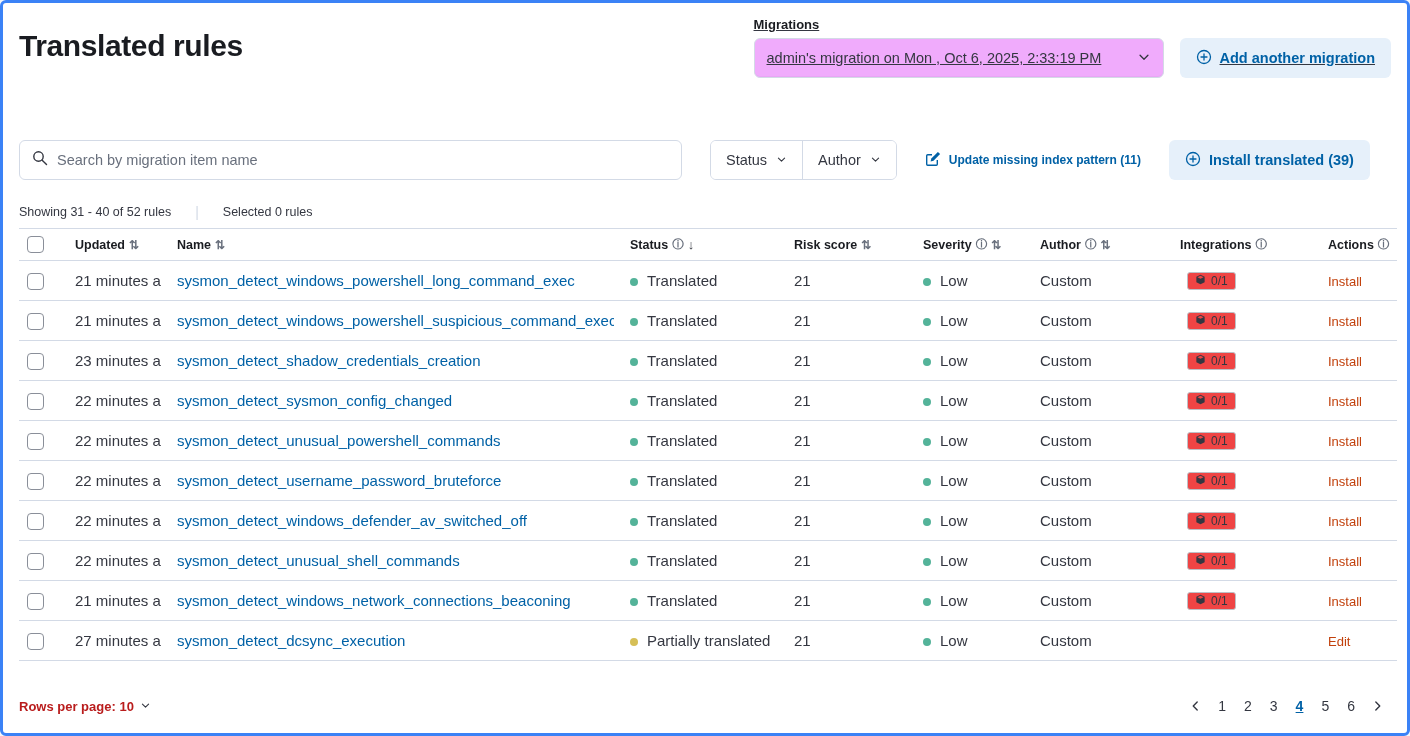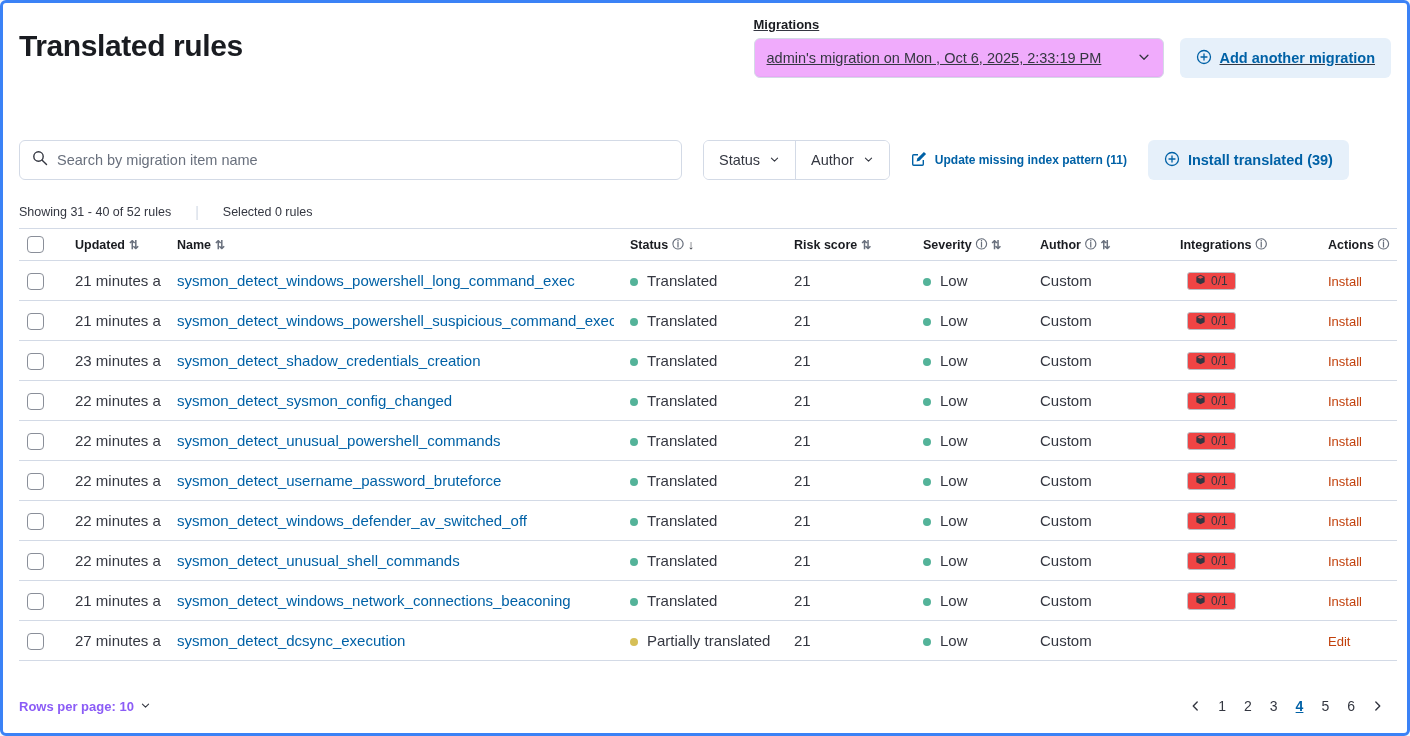--- a/index.html
+++ b/index.html
@@ -20,21 +20,21 @@
     width:410px; height:40px; background:#f0abfc; border:1px solid #d3dae6; border-radius:6px;
     display:flex; align-items:center; justify-content:space-between; padding:0 12px;
     font-size:14.5px; color:#343741; cursor:pointer; box-shadow: inset 0 -1px 0 rgba(0,0,0,0.03);
   }
   .btn-light {
     background:#e6f0fa; color:#0061a6; border:none; border-radius:6px; height:40px;
     padding:0 16px; font-size:14.5px; font-weight:600; display:inline-flex; align-items:center; gap:8px;
     cursor:pointer; font-family:inherit; white-space:nowrap;
   }
   
-  .toolbar { display:flex; align-items:center; gap:21px; padding:0 16px; margin-top:62px; }
+  .toolbar { display:flex; align-items:center; gap:28px; padding:0 16px; margin-top:62px; }
   .search {
     flex:1; max-width:663px; height:40px; border:1px solid #d3dae6; border-radius:6px;
     display:flex; align-items:center; gap:9px; padding:0 12px; background:#fff;
   }
   .search input { flex:1; border:none; outline:none; font-size:14.5px; color:#343741; font-family:inherit; background:transparent; }
   .search input::placeholder { color:#69707d; }
   .filter-group { display:flex; height:40px; border:1px solid #d3dae6; border-radius:6px; overflow:hidden; background:#fff; }
   .filter-btn {
     display:flex; align-items:center; gap:9px; padding:0 15px; font-size:14.5px; color:#343741;
     background:#fff; border:none; cursor:pointer; font-family:inherit;
@@ -74,21 +74,21 @@
   .clip { display:block; overflow:hidden; white-space:nowrap; max-width:100%; }
   .rule-link { color:#0061a6; text-decoration:none; cursor:pointer; }
   .dot { display:inline-block; width:8px; height:8px; border-radius:50%; margin-right:9px; vertical-align:middle; }
   .integration-badge {
     display:inline-flex; align-items:center; gap:5px; border:1px solid #bdc0c6; border-radius:3px;
     background:#ef4444; padding:1px 7px; font-size:12px; color:#343741; cursor:pointer; margin-left:7px;
   }
   .action-link { color:#c2410c; text-decoration:none; font-size:13px; cursor:pointer; }
   
   .footer { margin-top:auto; display:flex; justify-content:space-between; align-items:center; padding:14px 16px 16px 16px; }
-  .rows-per-page { display:inline-flex; align-items:center; gap:6px; font-size:13px; font-weight:600; color:#8b5cf6; background:none; border:none; cursor:pointer; font-family:inherit; }
+  .rows-per-page { display:inline-flex; align-items:center; gap:6px; font-size:13px; font-weight:600; color:#b91c1c; background:none; border:none; cursor:pointer; font-family:inherit; }
   .pagination { display:flex; align-items:center; gap:2px; }
   .page-chevron { background:none; border:none; cursor:pointer; color:#343741; display:inline-flex; align-items:center; padding:4px 6px; }
   .page-num { font-size:14px; color:#343741; padding:3px 8px; text-decoration:none; cursor:pointer; border-radius:4px; }
   .page-num.current { color:#0061a6; font-weight:700; text-decoration:underline; }
   .icon-svg { display:inline-block; vertical-align:middle; }
 </style>
 </head>
 <body>
 
 <div class="wrapper">

